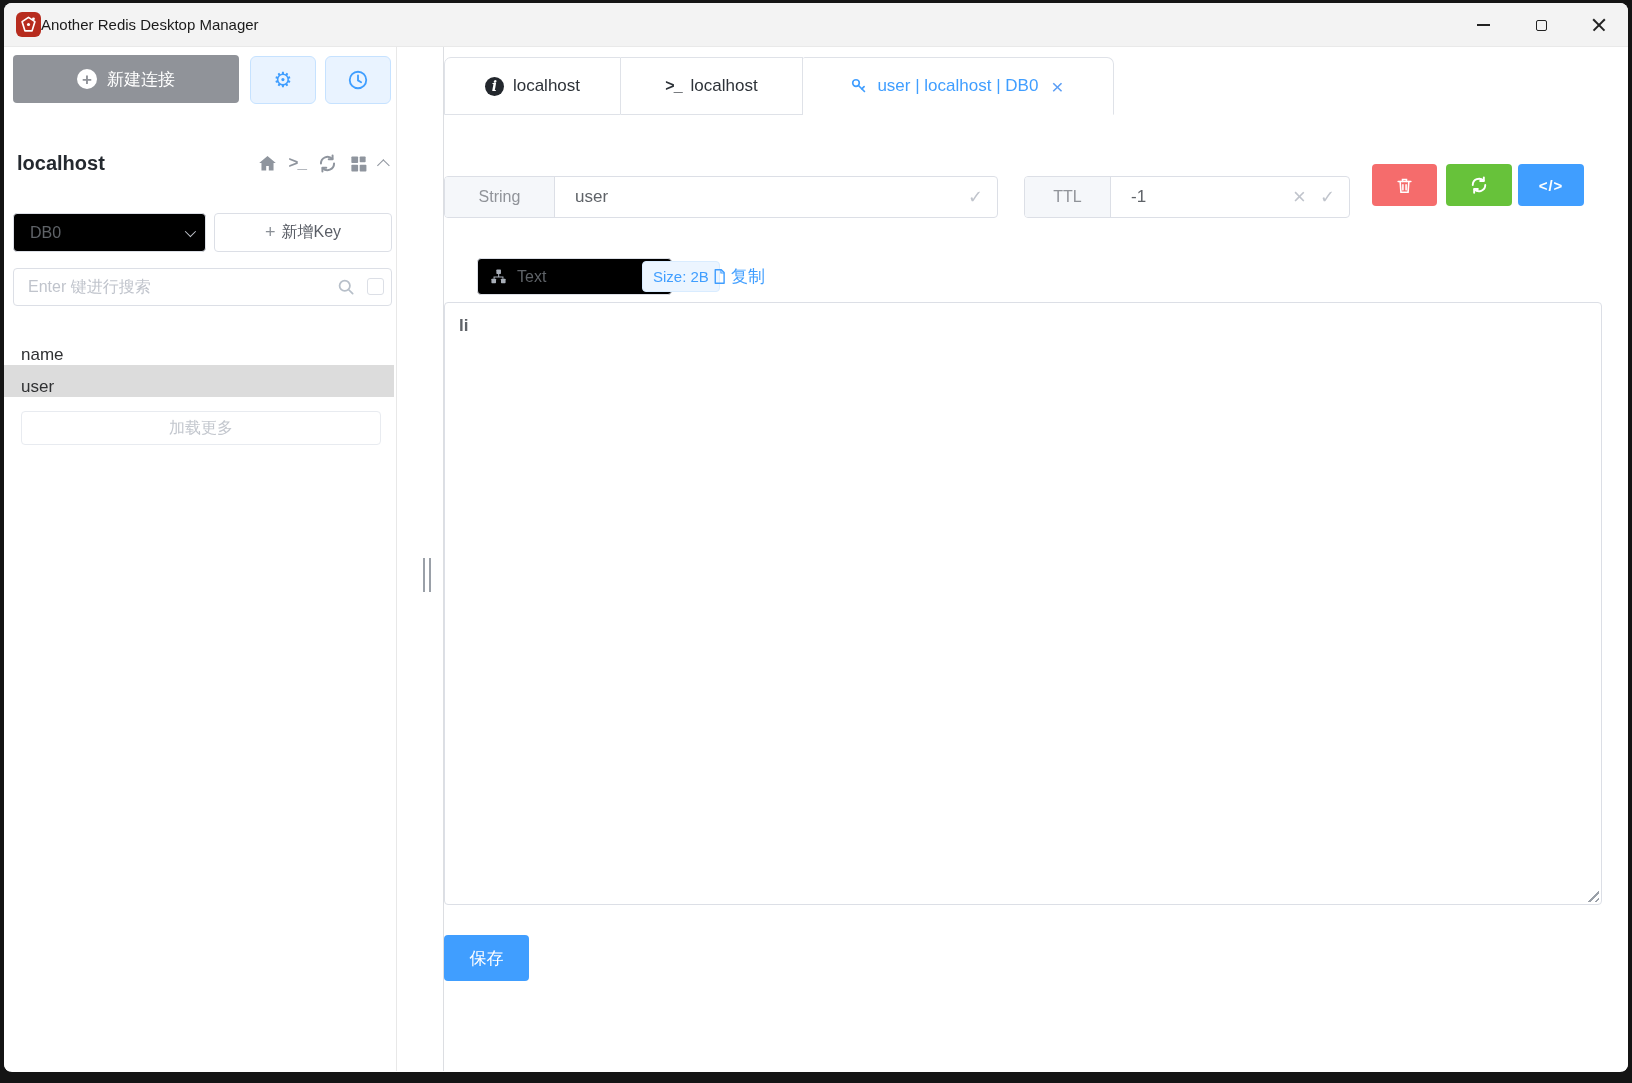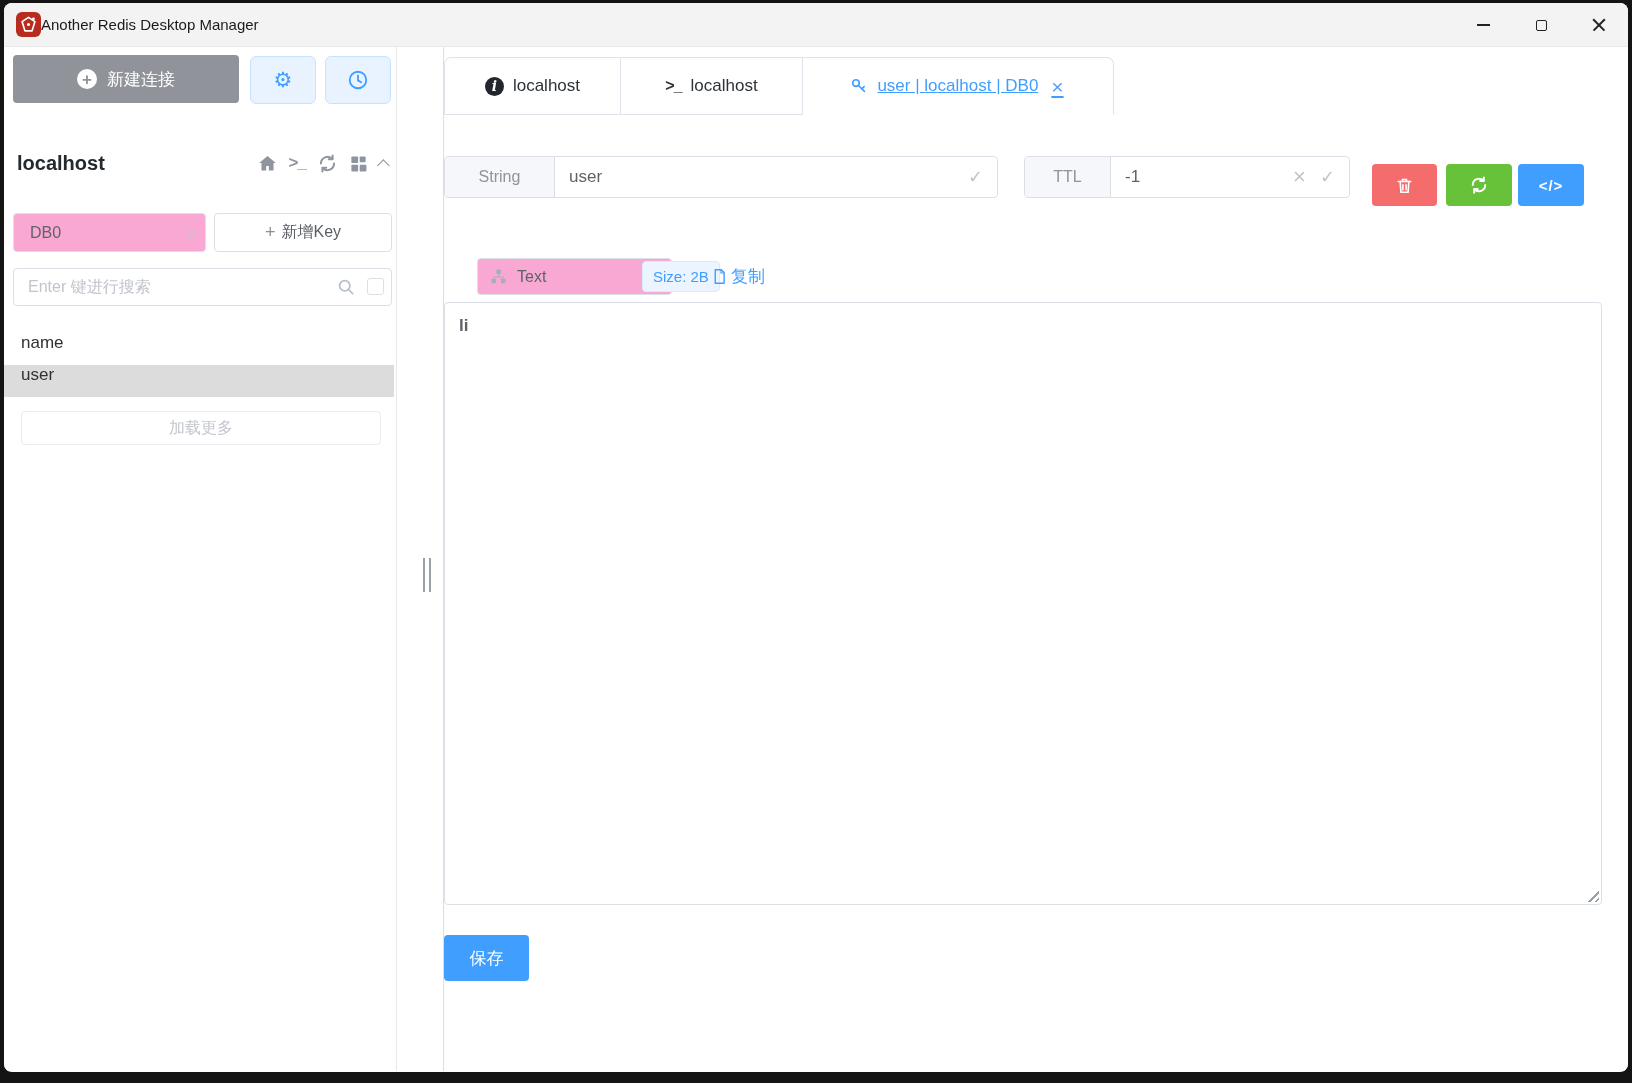--- a/index.html
+++ b/index.html
@@ -66,21 +66,21 @@
   .conn-header { left:9px; top:101px; right:6px; height:30px; display:flex; align-items:center; }
   .conn-name { font-size:20px; font-weight:bold; color:#24292f; margin-left:4px; }
   .conn-icons { margin-left:auto; display:flex; align-items:center; gap:11px; color:#8f959e; }
   .conn-icons .ti { font-size:17px; font-weight:bold; letter-spacing:-1px; color:#8f959e; }
   .caret-up {
     width:9px; height:9px; border-left:1.8px solid #8f959e; border-top:1.8px solid #8f959e;
     transform:rotate(45deg) translateY(3px); margin-left:2px;
   }
 
   .select-box {
-    border:1px solid #dcdfe6; border-radius:4px; background:#f9a8d4; display:flex; align-items:center;
+    border:1px solid #dcdfe6; border-radius:4px; background:#000000; display:flex; align-items:center;
     color:#5f6368; cursor:pointer;
   }
   .db-select { left:9px; top:166px; width:193px; height:39px; font-size:16px; padding:0 12px 0 16px; }
   .chev {
     width:8px; height:8px; border-right:1.7px solid #c0c4cc; border-bottom:1.7px solid #c0c4cc;
     transform:rotate(45deg) translateY(-2px); margin-left:auto;
   }
   .btn-addkey {
     left:210px; top:166px; width:178px; height:39px; background:#fff; border:1px solid #dcdfe6;
     border-radius:4px; font-size:16px; color:#5a5e66; display:flex; align-items:center; justify-content:center; gap:6px; cursor:pointer;
@@ -92,47 +92,47 @@
     width:100%; height:100%; border:1px solid #dcdfe6; border-radius:4px; padding:0 66px 0 14px;
     font-size:16px; color:#303133; outline:none; font-family:inherit;
   }
   .search-input::placeholder { color:#c0c4cc; }
   .search-ico { position:absolute; right:36px; top:9px; }
   .search-chk {
     position:absolute; right:8px; top:10px; width:17px; height:17px;
     border:1px solid #dcdfe6; border-radius:3px; background:#fff; cursor:pointer;
   }
 
-  .key-item { left:0; width:390px; height:32px; display:flex; align-items:flex-start; padding-left:17px;
+  .key-item { left:0; width:390px; height:32px; display:flex; align-items:flex-end; padding-left:17px;
     font-size:17px; color:#303133; cursor:pointer; }
   .key-item.selected { background:#dcdcdc; }
   .btn-loadmore {
     left:17px; top:364px; width:360px; height:34px; background:#fff; border:1px solid #e8ebf0; border-radius:4px;
     color:#c3c7ce; font-size:16px; display:flex; align-items:center; justify-content:center; cursor:pointer;
   }
 
   
   .tabbar { position:absolute; left:0; top:10px; display:flex; align-items:stretch; height:58px; }
   .tab {
     display:flex; align-items:center; justify-content:center; gap:9px;
     border-top:1px solid #dfe2e8; border-right:1px solid #dfe2e8; border-bottom:1px solid #dfe2e8;
     background:#fff; font-size:17px; color:#2d3238; cursor:pointer;
   }
   .tab:first-child { border-left:1px solid #dfe2e8; border-top-left-radius:7px; }
-  .tab.active { color:#409eff; border-bottom-color:#fff; border-top-right-radius:7px; border-top-left-radius:2px;text-decoration:underline; }
+  .tab.active { color:#409eff; border-bottom-color:#fff; border-top-right-radius:7px; border-top-left-radius:2px; }
   .info-badge {
     width:19px; height:19px; border-radius:50%; background:#23272d; color:#fff;
     font-family:"DejaVu Serif",serif; font-style:italic; font-weight:bold; font-size:14px;
     display:flex; align-items:center; justify-content:center;
   }
   .term-glyph { font-size:16px; font-weight:bold; letter-spacing:-1px; color:#2d3238; }
   .tab-close { font-size:21px; color:#5b9ef5; line-height:1; margin-left:2px; padding:0 2px; }
 
   
-  .row1 { top:109px; height:42px; }
+  .row1 { top:129px; height:42px;gap:6px; }
   .igroup { position:absolute; display:flex; height:42px; border:1px solid #dcdfe6; border-radius:4px; overflow:hidden; background:#fff; }
   .igroup .prepend {
     background:#f5f7fa; color:#909399; font-size:16px; display:flex; align-items:center; justify-content:center;
     border-right:1px solid #dcdfe6; height:100%;
   }
   .igroup input {
     border:none; outline:none; font-size:17px; color:#5f6368; padding:0 14px; flex:1; min-width:0; font-family:inherit;
   }
   .suffix-ico { display:flex; align-items:center; gap:14px; padding-right:14px; color:#c0c4cc; font-size:18px; }
   .suffix-ico span { cursor:pointer; }

